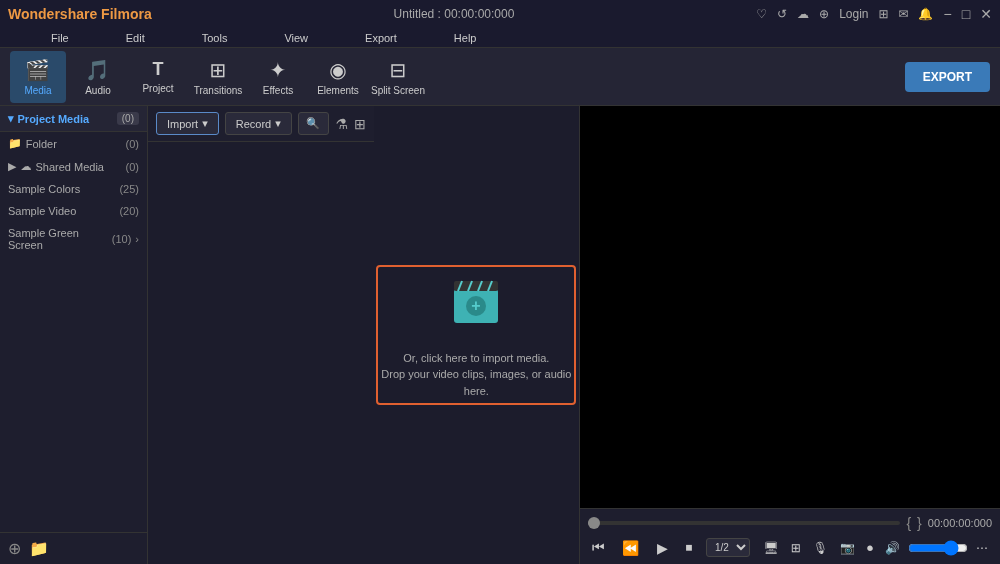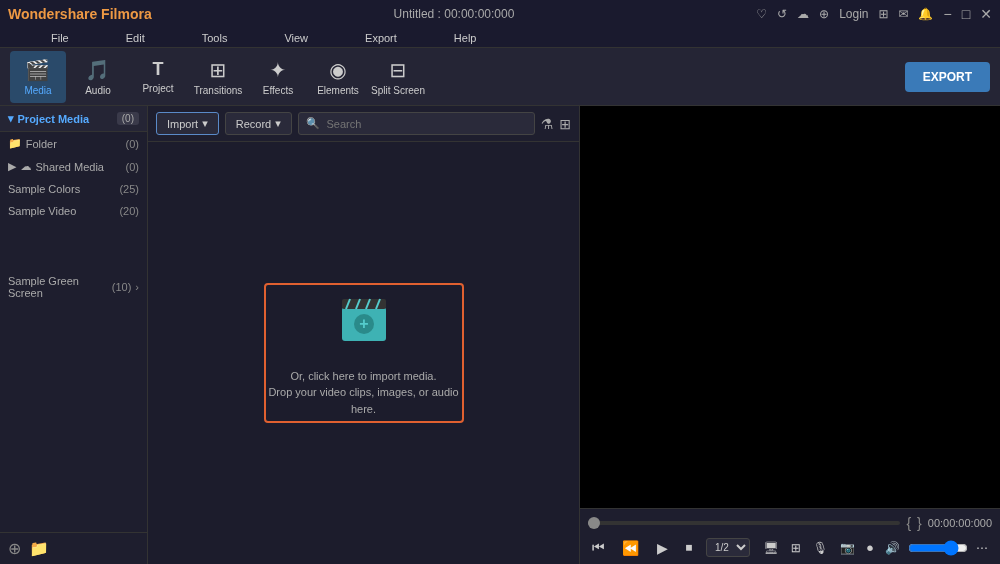--- a/index.html
+++ b/index.html
@@ -34,21 +34,21 @@
     #left-panel .panel-header { background: #252535; padding: 6px 8px; display: flex; align-items: center; justify-content: space-between; border-bottom: 1px solid #333; font-size: 11px; }
     #left-panel .panel-header .ph-left { display: flex; align-items: center; gap: 4px; color: #5af; font-weight: bold; }
     #left-panel .panel-header .ph-count { background: #3a3a4a; color: #aaa; padding: 1px 5px; border-radius: 3px; font-size: 10px; }
     #left-panel .item { display: flex; align-items: center; justify-content: space-between; padding: 5px 8px; font-size: 11px; color: #aaa; cursor: pointer; }
     #left-panel .item .item-name { display: flex; align-items: center; gap: 4px; }
     #left-panel .item .item-count { color: #888; }
     #left-panel .panel-footer { margin-top: auto; padding: 6px 8px; display: flex; gap: 8px; border-top: 1px solid #333; }
     #left-panel .panel-footer span { cursor: pointer; font-size: 16px; color: #888; }
 
     
-    #center-panel { flex: 1; background: #1c1c2c; display: flex; flex-direction: column; border-right: 1px solid #333; max-width: 555px; }
+    #center-panel { flex: 1; background: #1c1c2c; display: flex; flex-direction: row; border-right: 1px solid #333; max-width: 555px; }
     #center-toolbar { height: 36px; display: flex; align-items: center; padding: 0 8px; gap: 6px; border-bottom: 1px solid #333; background: #1e1e2e; }
     .ct-btn { background: #2a2a3a; border: 1px solid #444; color: #ccc; padding: 4px 10px; border-radius: 3px; font-size: 11px; cursor: pointer; display: flex; align-items: center; gap: 4px; }
     .ct-btn.active-btn { border-color: #5a8ac8; }
     .ct-search { flex: 1; background: #2a2a3a; border: 1px solid #444; color: #ccc; padding: 4px 8px; border-radius: 3px; font-size: 11px; display: flex; align-items: center; gap: 6px; }
     .ct-search input { background: transparent; border: none; color: #ccc; font-size: 11px; outline: none; flex: 1; }
 
     
     #dropzone-area { flex: 1; display: flex; align-items: center; justify-content: center; }
     #dropzone { border: 2px solid #e06030; border-radius: 4px; width: 200px; height: 140px; display: flex; flex-direction: column; align-items: center; justify-content: center; gap: 8px; }
     #dropzone .dz-icon { font-size: 48px; color: #5cc; }
@@ -168,21 +168,21 @@
         <span>Sample Colors</span>
       </div>
       <span class="item-count">(25)</span>
     </div>
     <div class="item">
       <div class="item-name">
         <span>Sample Video</span>
       </div>
       <span class="item-count">(20)</span>
     </div>
-    <div class="item" style="justify-content: space-between; gap: 4px; margin-top: 48px;">
+    <div class="item" style="justify-content: space-between; gap: 4px;">
       <div class="item-name" style="flex:1;">
         <span>Sample Green Screen</span>
       </div>
       <span class="item-count">(10)</span>
       <span style="color:#888;">›</span>
     </div>
     <div class="panel-footer">
       <span>⊕</span>
       <span>📁</span>
     </div>
@@ -193,21 +193,20 @@
       <button class="ct-btn active-btn">
         <span>Import</span>
         <span>▾</span>
       </button>
       <button class="ct-btn">
         <span>Record</span>
         <span>▾</span>
       </button>
       <div class="ct-search">
         <span>🔍</span>
-        <input type="text" placeholder="Search" style="">
       </div>
       <span style="color:#aaa;font-size:14px;">⚗</span>
       <span style="color:#aaa;font-size:14px;">⊞</span>
     </div>
     <div id="dropzone-area">
       <div id="dropzone">
         <div class="dz-icon">
           <svg class="clapper-svg" viewBox="0 0 60 60">
 
             <rect x="8" y="18" width="44" height="34" rx="3" fill="#4cc" opacity="0.85"></rect>

